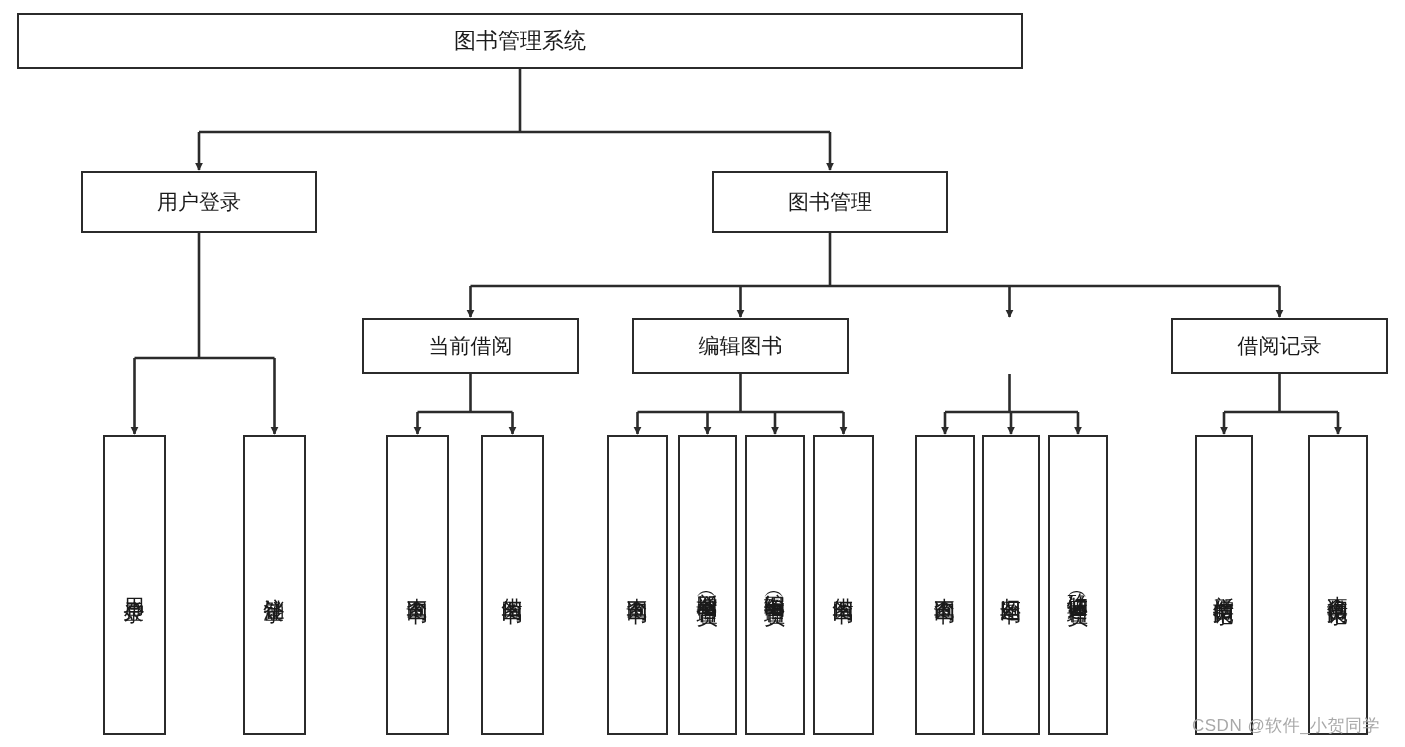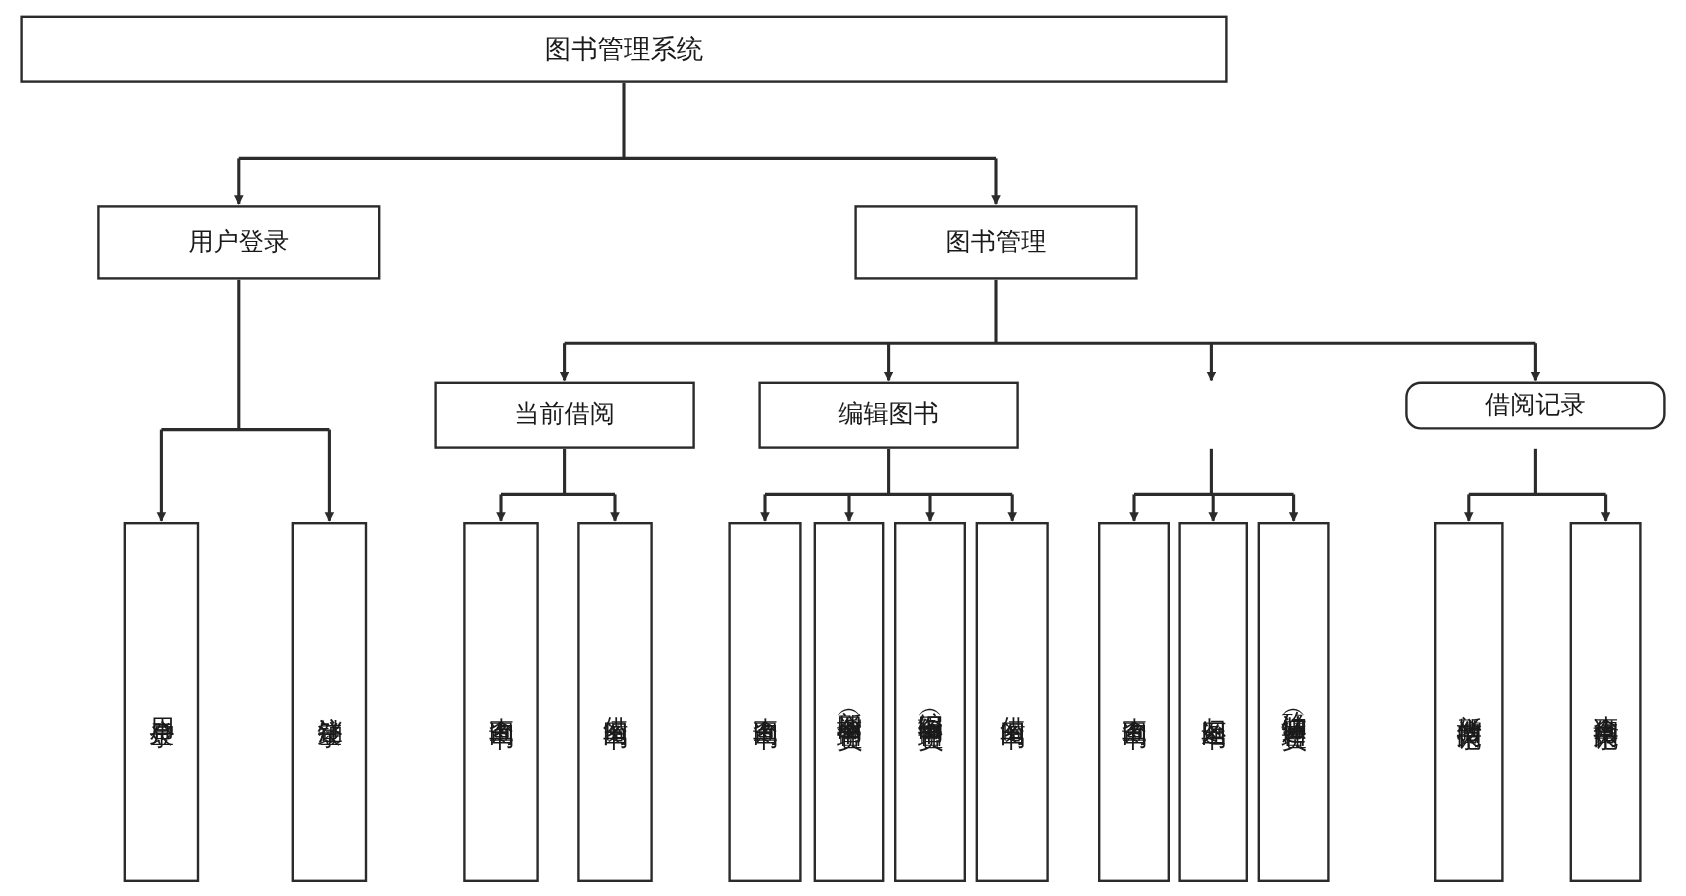--- a/index.html
+++ b/index.html
@@ -133,21 +133,21 @@
 
   <div class="node horizontal" style="left:362px; top:318px; width:217px; height:56px;">
     <span class="label">当前借阅</span>
   </div>
 
   <div class="node horizontal" style="left:632px; top:318px; width:217px; height:56px;">
     <span class="label">编辑图书</span>
   </div>
 
 
-  <div class="node horizontal" style="left:1171px; top:318px; width:217px; height:40px;border-radius:13px;">
+  <div class="node horizontal" style="left:1171px; top:318px; width:217px; height:56px;">
     <span class="label">借阅记录</span>
   </div>
 
   <div class="node vertical" style="left:103px; top:435px; width:63px; height:300px;">
     <span class="label">用户登录</span>
   </div>
 
   <div class="node vertical" style="left:243px; top:435px; width:63px; height:300px;">
     <span class="label">注销登录</span>
   </div>
@@ -189,14 +189,15 @@
   </div>
 
   <div class="node vertical" style="left:1195px; top:435px; width:58px; height:300px;">
     <span class="label">新增借阅记录</span>
   </div>
 
   <div class="node vertical" style="left:1308px; top:435px; width:60px; height:300px;">
     <span class="label">查询借阅记录</span>
   </div>
 
+  <div class="watermark">CSDN @软件_小贺同学</div>
 
 </div>
 
 </body></html>

